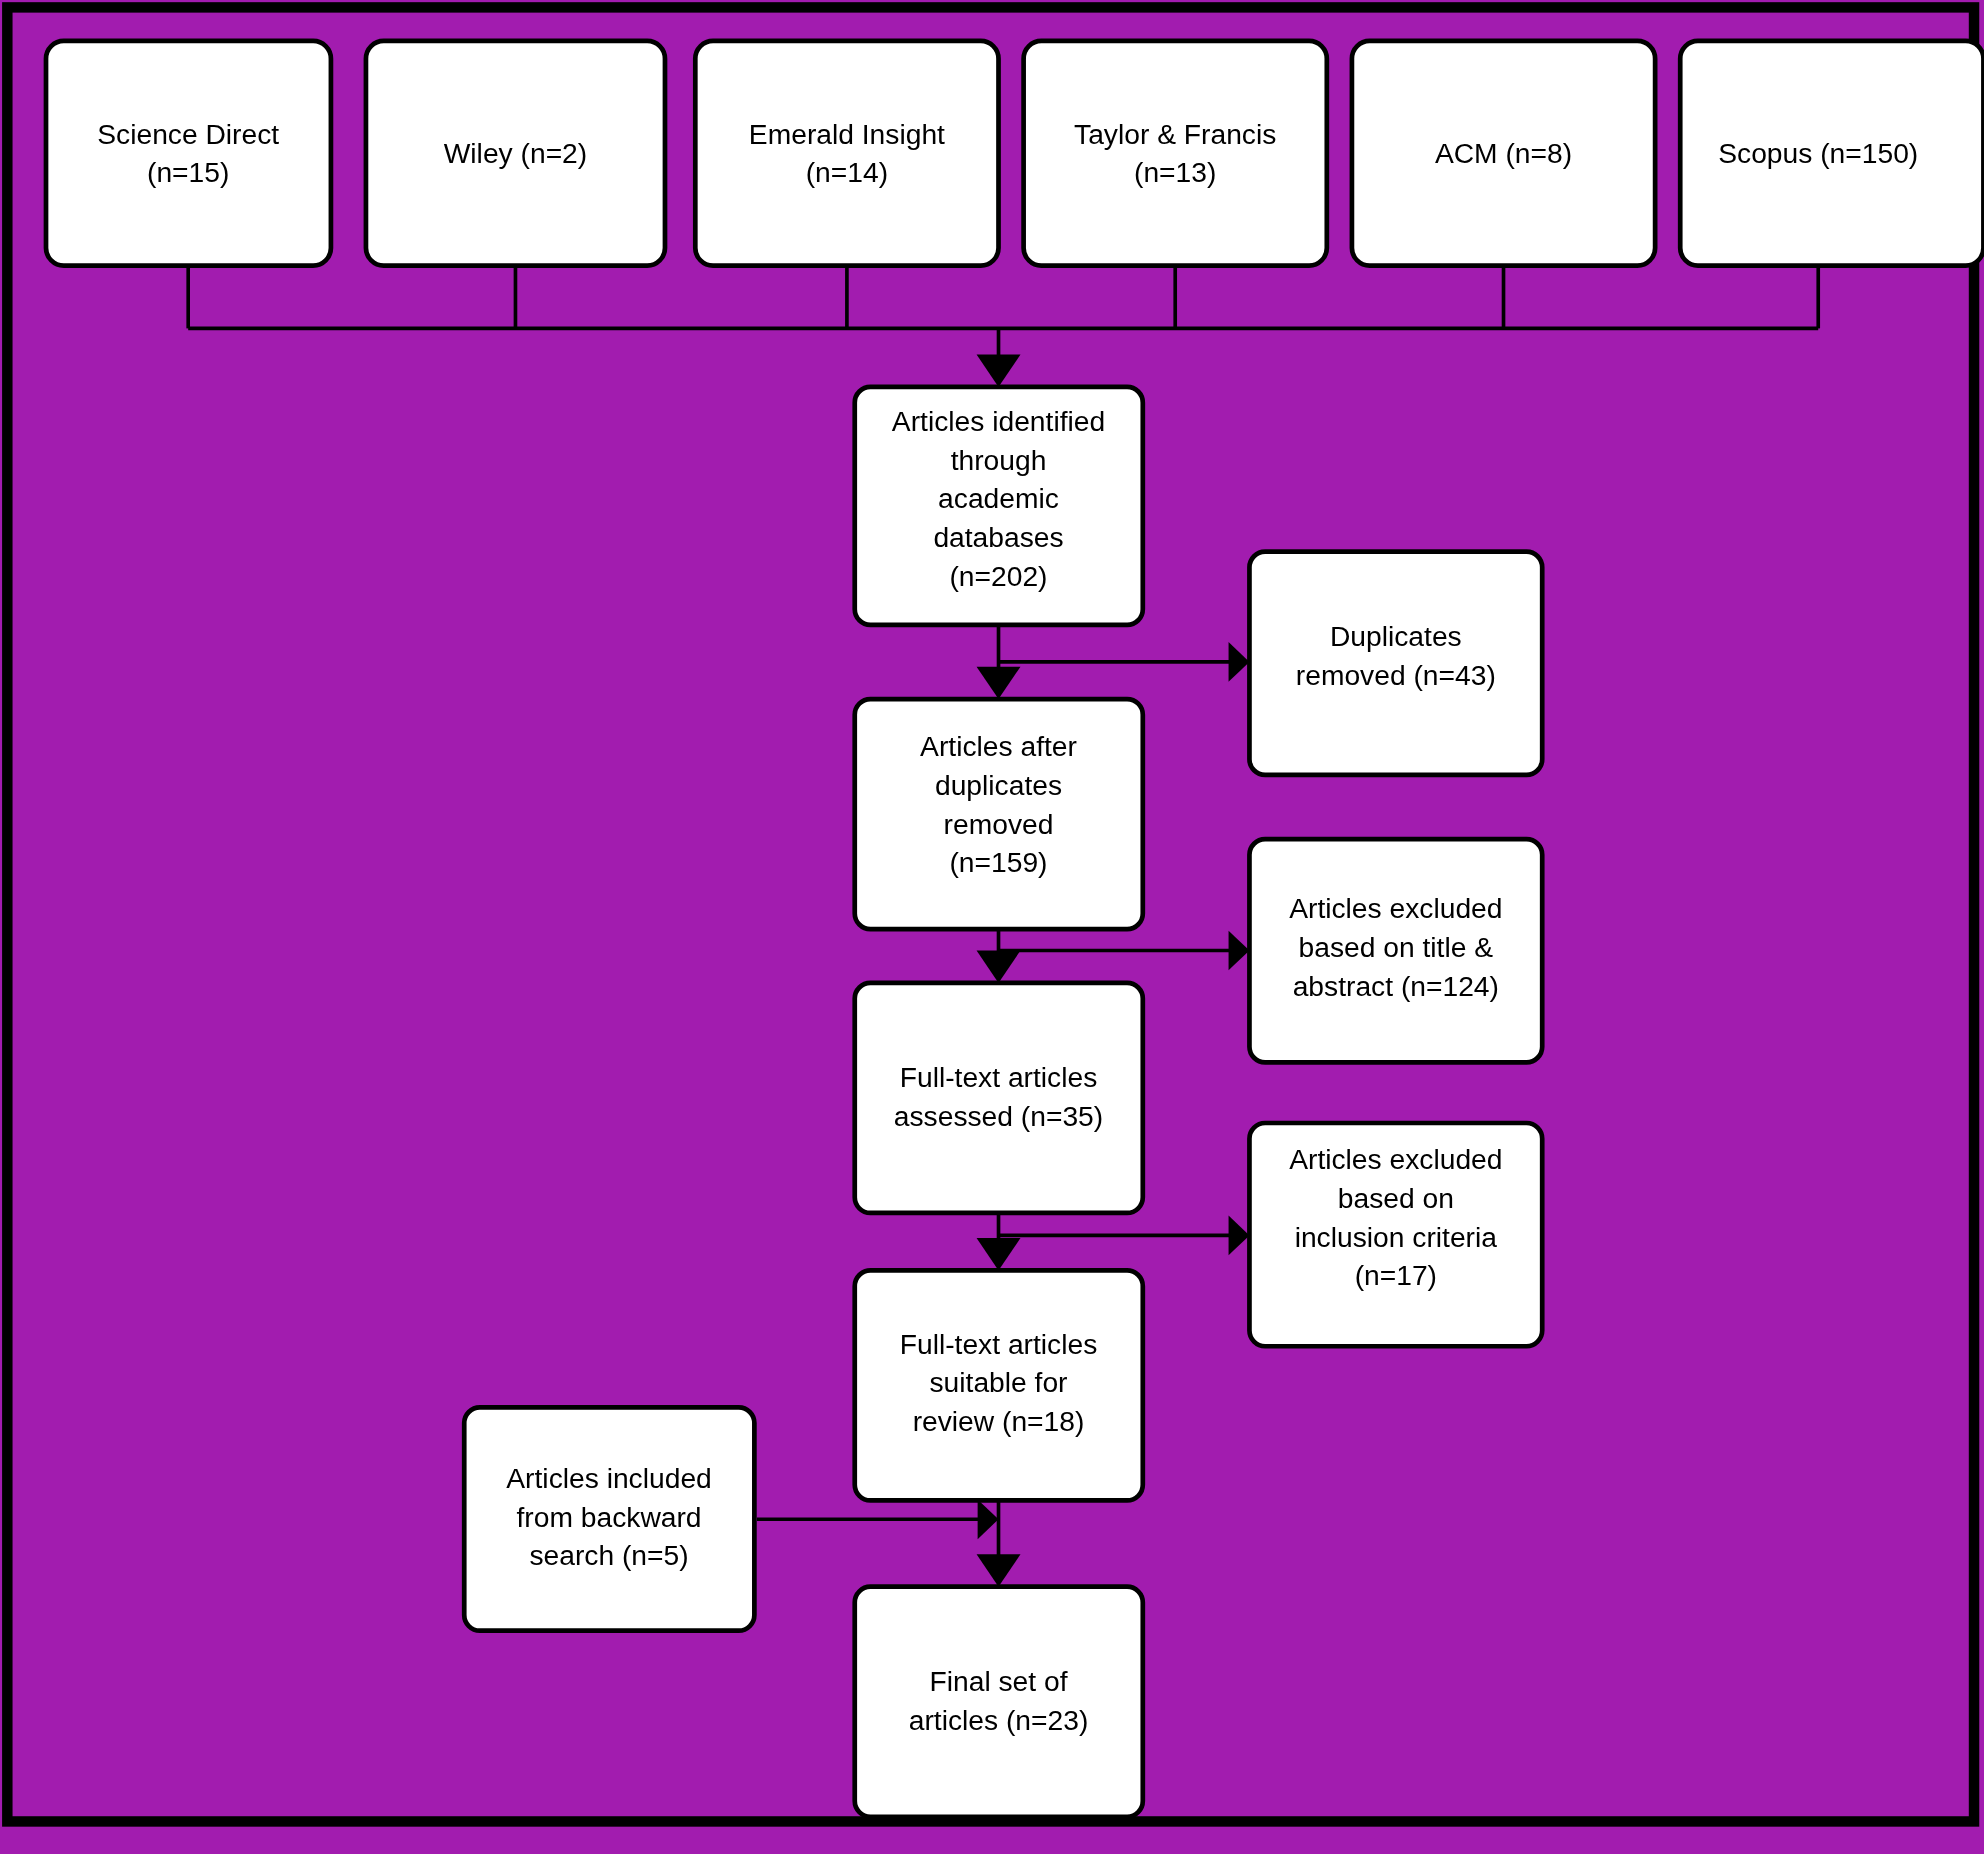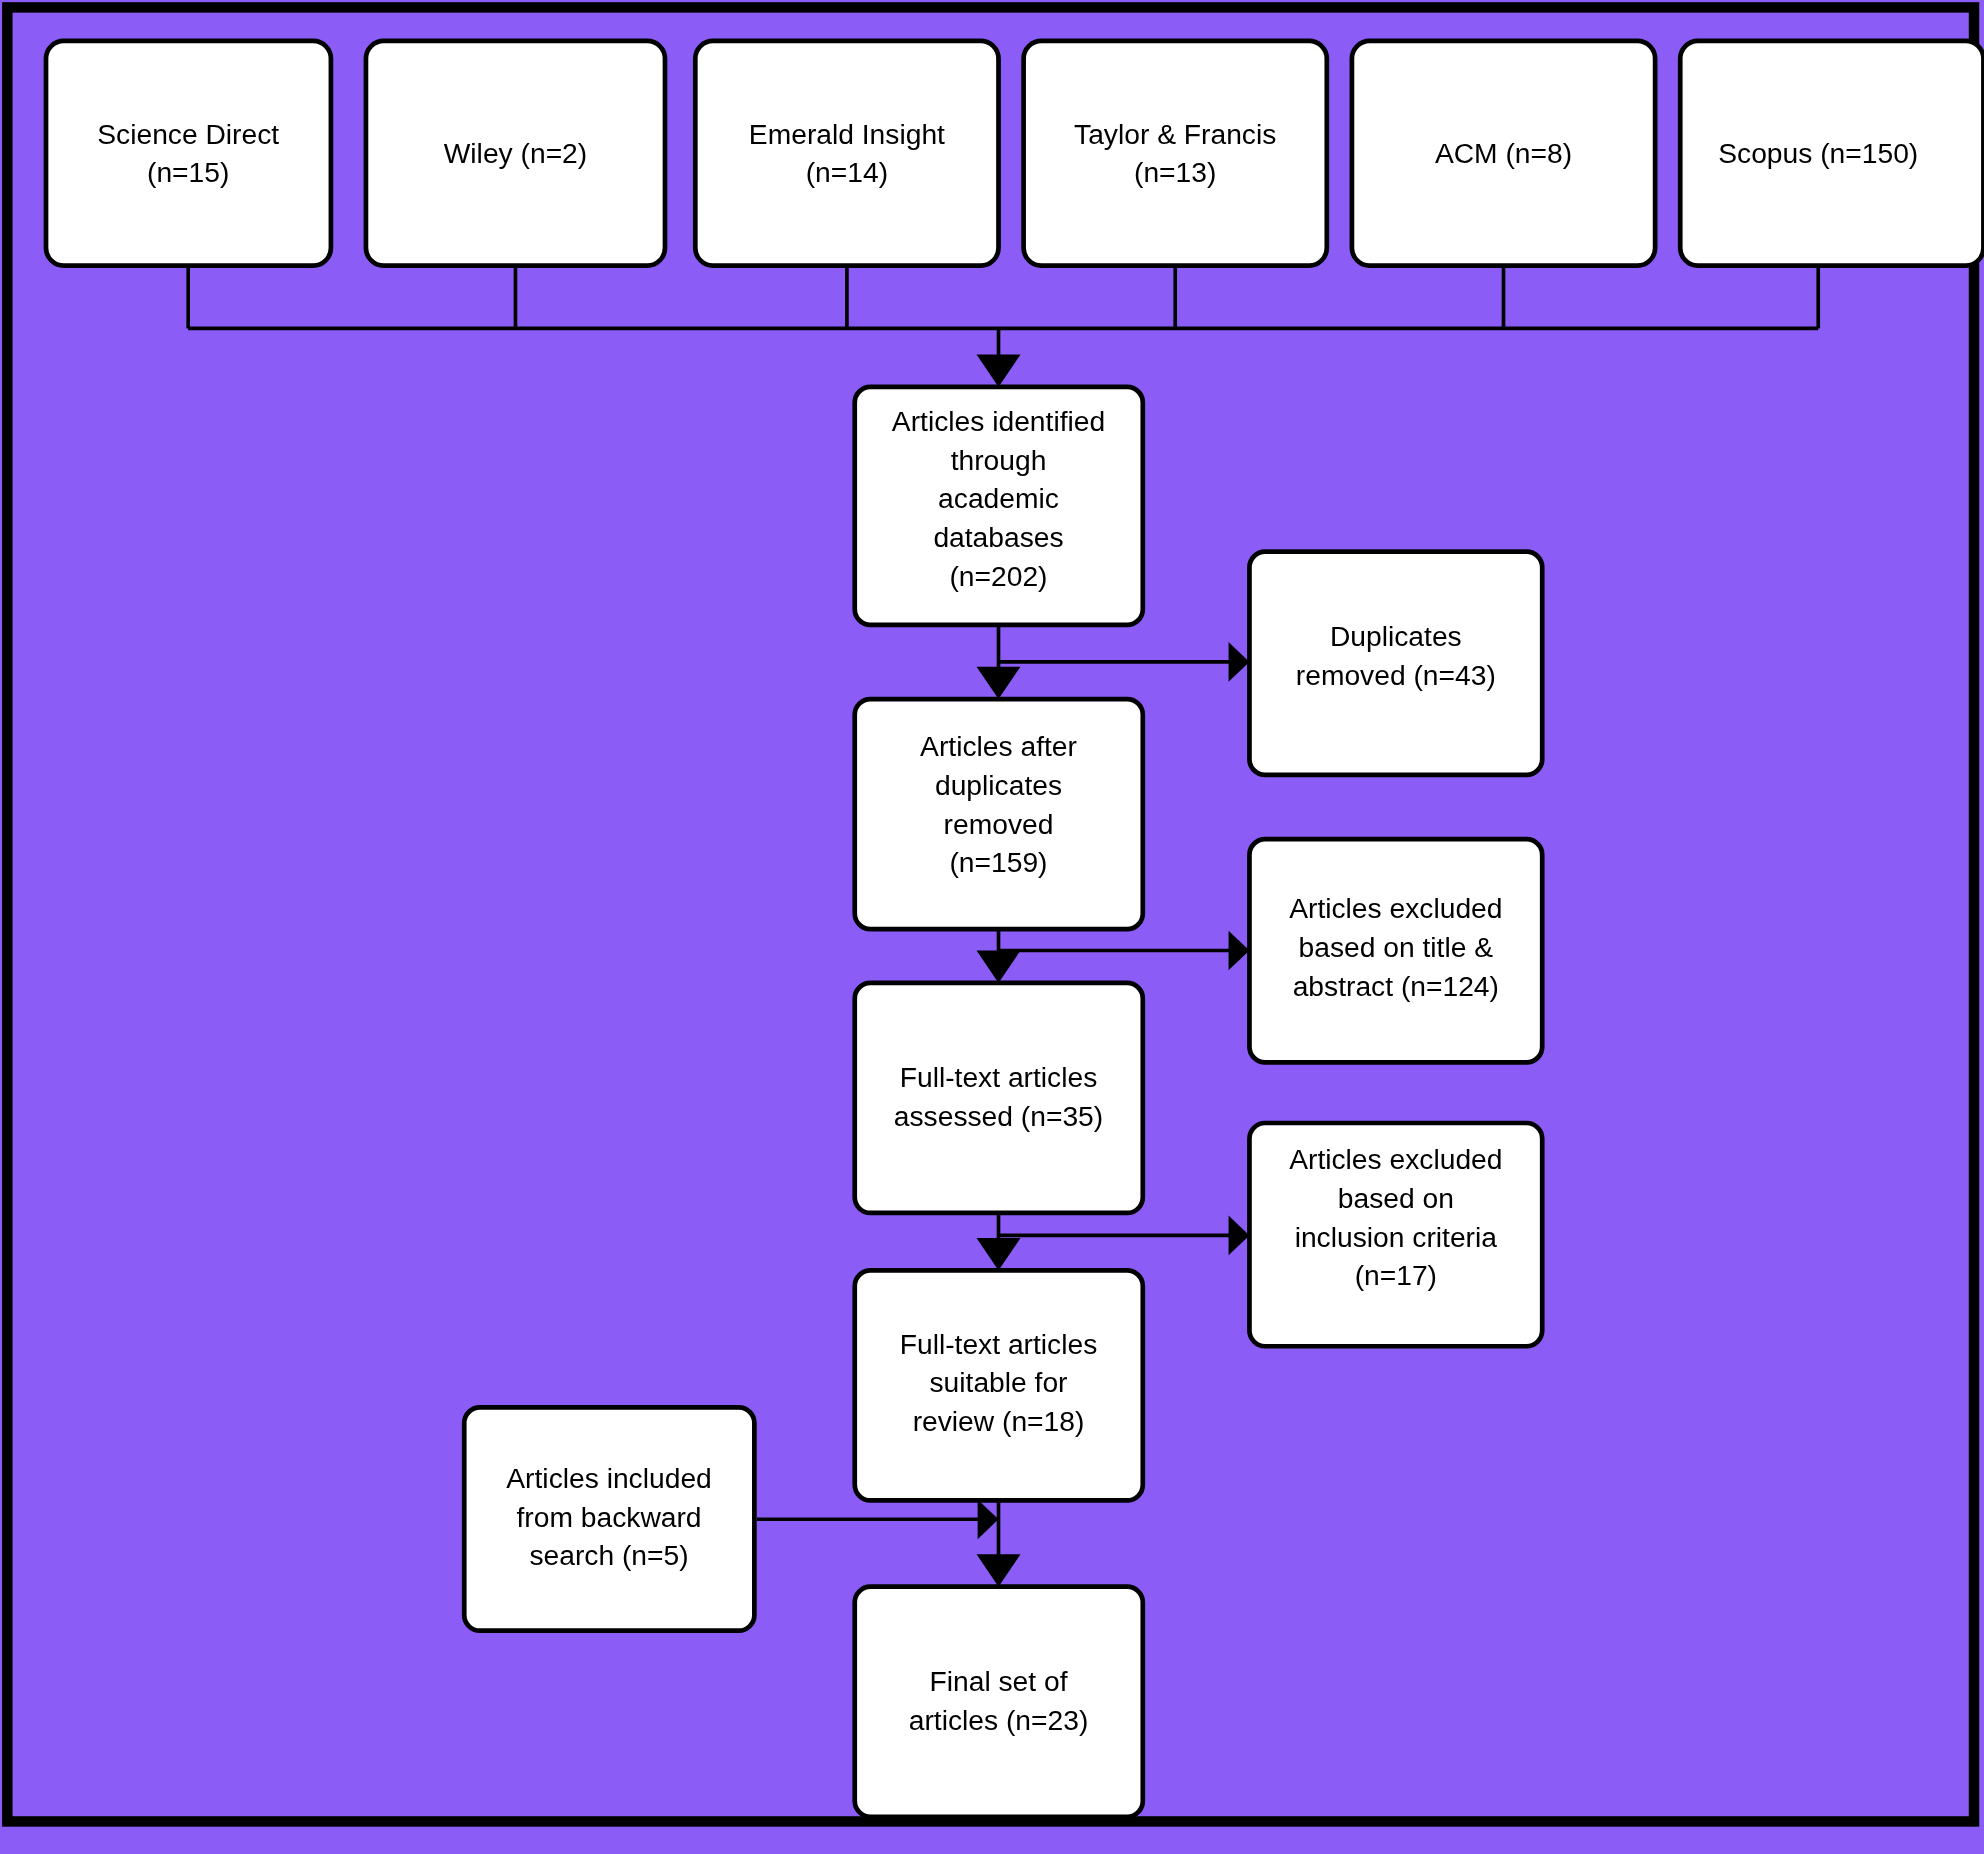--- a/index.html
+++ b/index.html
@@ -7,21 +7,21 @@
     padding: 0;
     background: #ffffff;
   }
   body {
     font-family: "Liberation Sans", sans-serif;
   }
   #diagram-root {
     position: relative;
     width: 1985px;
     height: 1855px;
-    background: #8b5cf6;
+    background: #a21caf;
   }
   svg.flow-svg {
     display: block;
     width: 1985px;
     height: 1855px;
   }
   .node-box {
     fill: #ffffff;
     stroke: #000000;
     stroke-width: 9;

